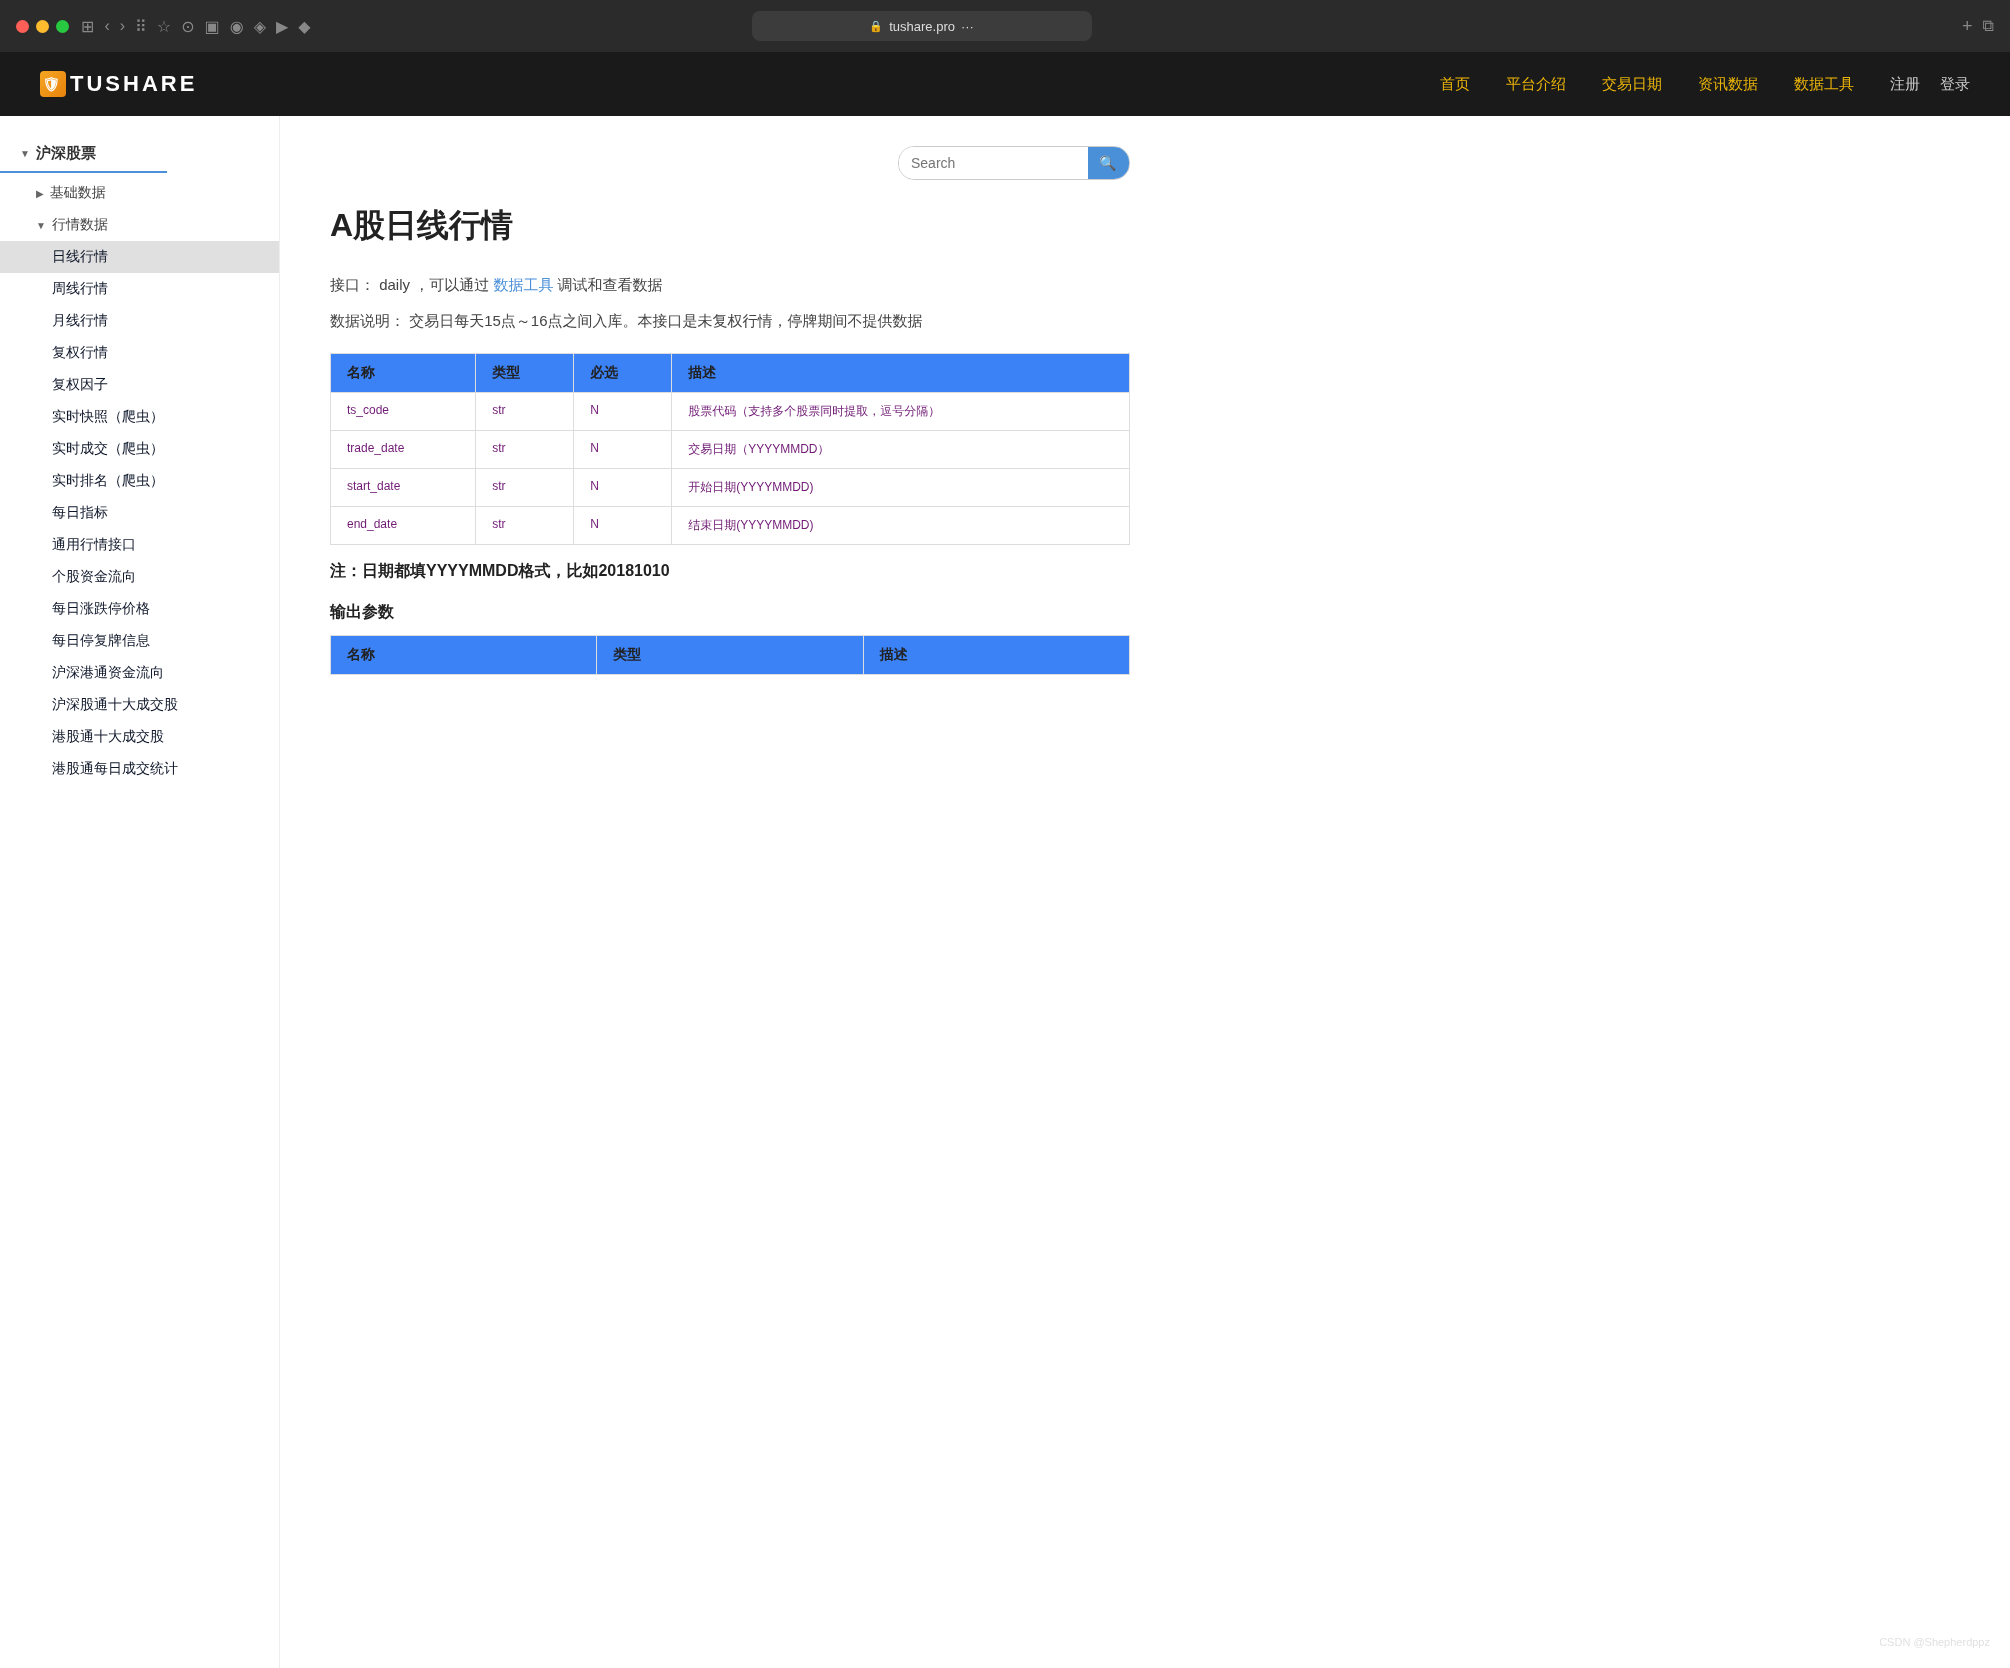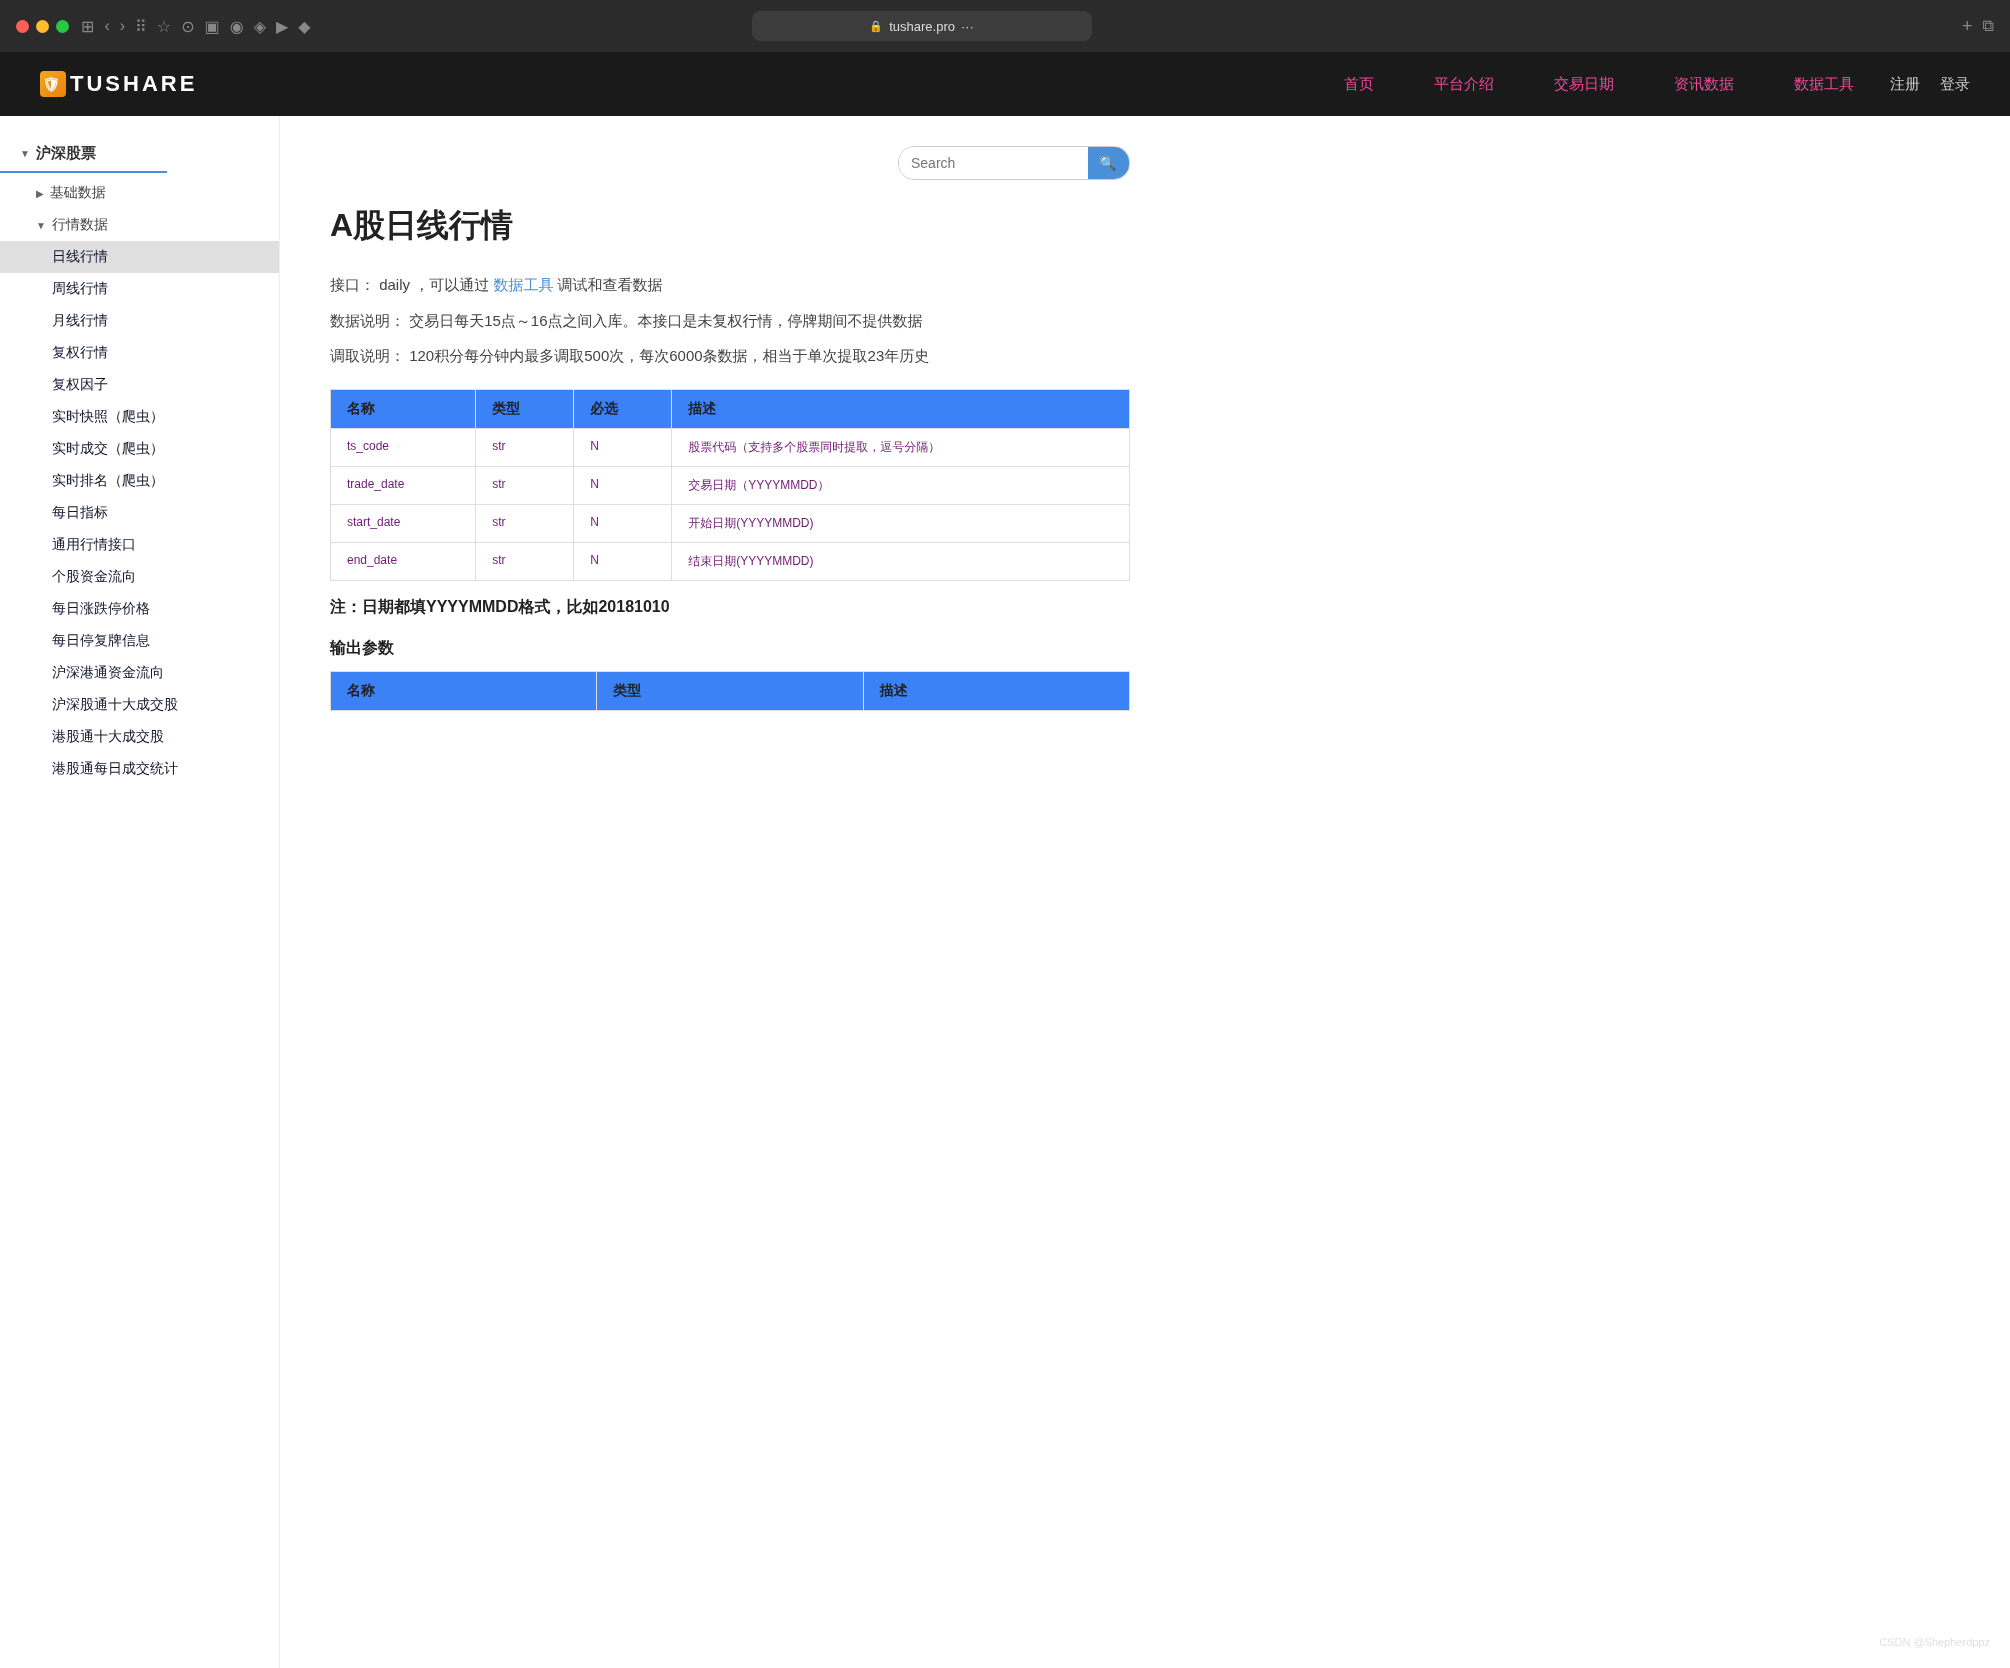--- a/index.html
+++ b/index.html
@@ -60,21 +60,21 @@
       width: 26px;
       height: 26px;
       background: linear-gradient(135deg, #f5a623, #e8820c);
       border-radius: 4px;
       display: flex;
       align-items: center;
       justify-content: center;
       font-size: 14px;
     }
     .nav-links { display: flex; gap: 36px; align-items: center; }
-    .nav-link { color: #ec4899; font-size: 15px; cursor: pointer; text-decoration: none; margin-left: 24px; }
+    .nav-link { color: #eab308; font-size: 15px; cursor: pointer; text-decoration: none; }
     .nav-actions { display: flex; gap: 20px; margin-left: 36px; }
     .nav-action { color: #ccc; font-size: 15px; cursor: pointer; }
 
     
     .main-layout {
       display: flex;
       min-height: calc(100vh - 116px);
     }
 
     
@@ -362,24 +362,20 @@
         <span>接口：</span>
         <span>daily</span>
         <span>，可以通过</span>
         <a href="#" style="color:#4a90d9;">数据工具</a>
         <span>调试和查看数据</span>
       </p>
       <p class="desc-line">
         <span>数据说明：</span>
         <span>交易日每天15点～16点之间入库。本接口是未复权行情，停牌期间不提供数据</span>
       </p>
-      <p class="desc-line">
-        <span>调取说明：</span>
-        <span>120积分每分钟内最多调取500次，每次6000条数据，相当于单次提取23年历史</span>
-      </p>
     </div>
 
 
     <table class="data-table">
       <thead>
         <tr>
           <th>名称</th>
           <th>类型</th>
           <th>必选</th>
           <th>描述</th>

